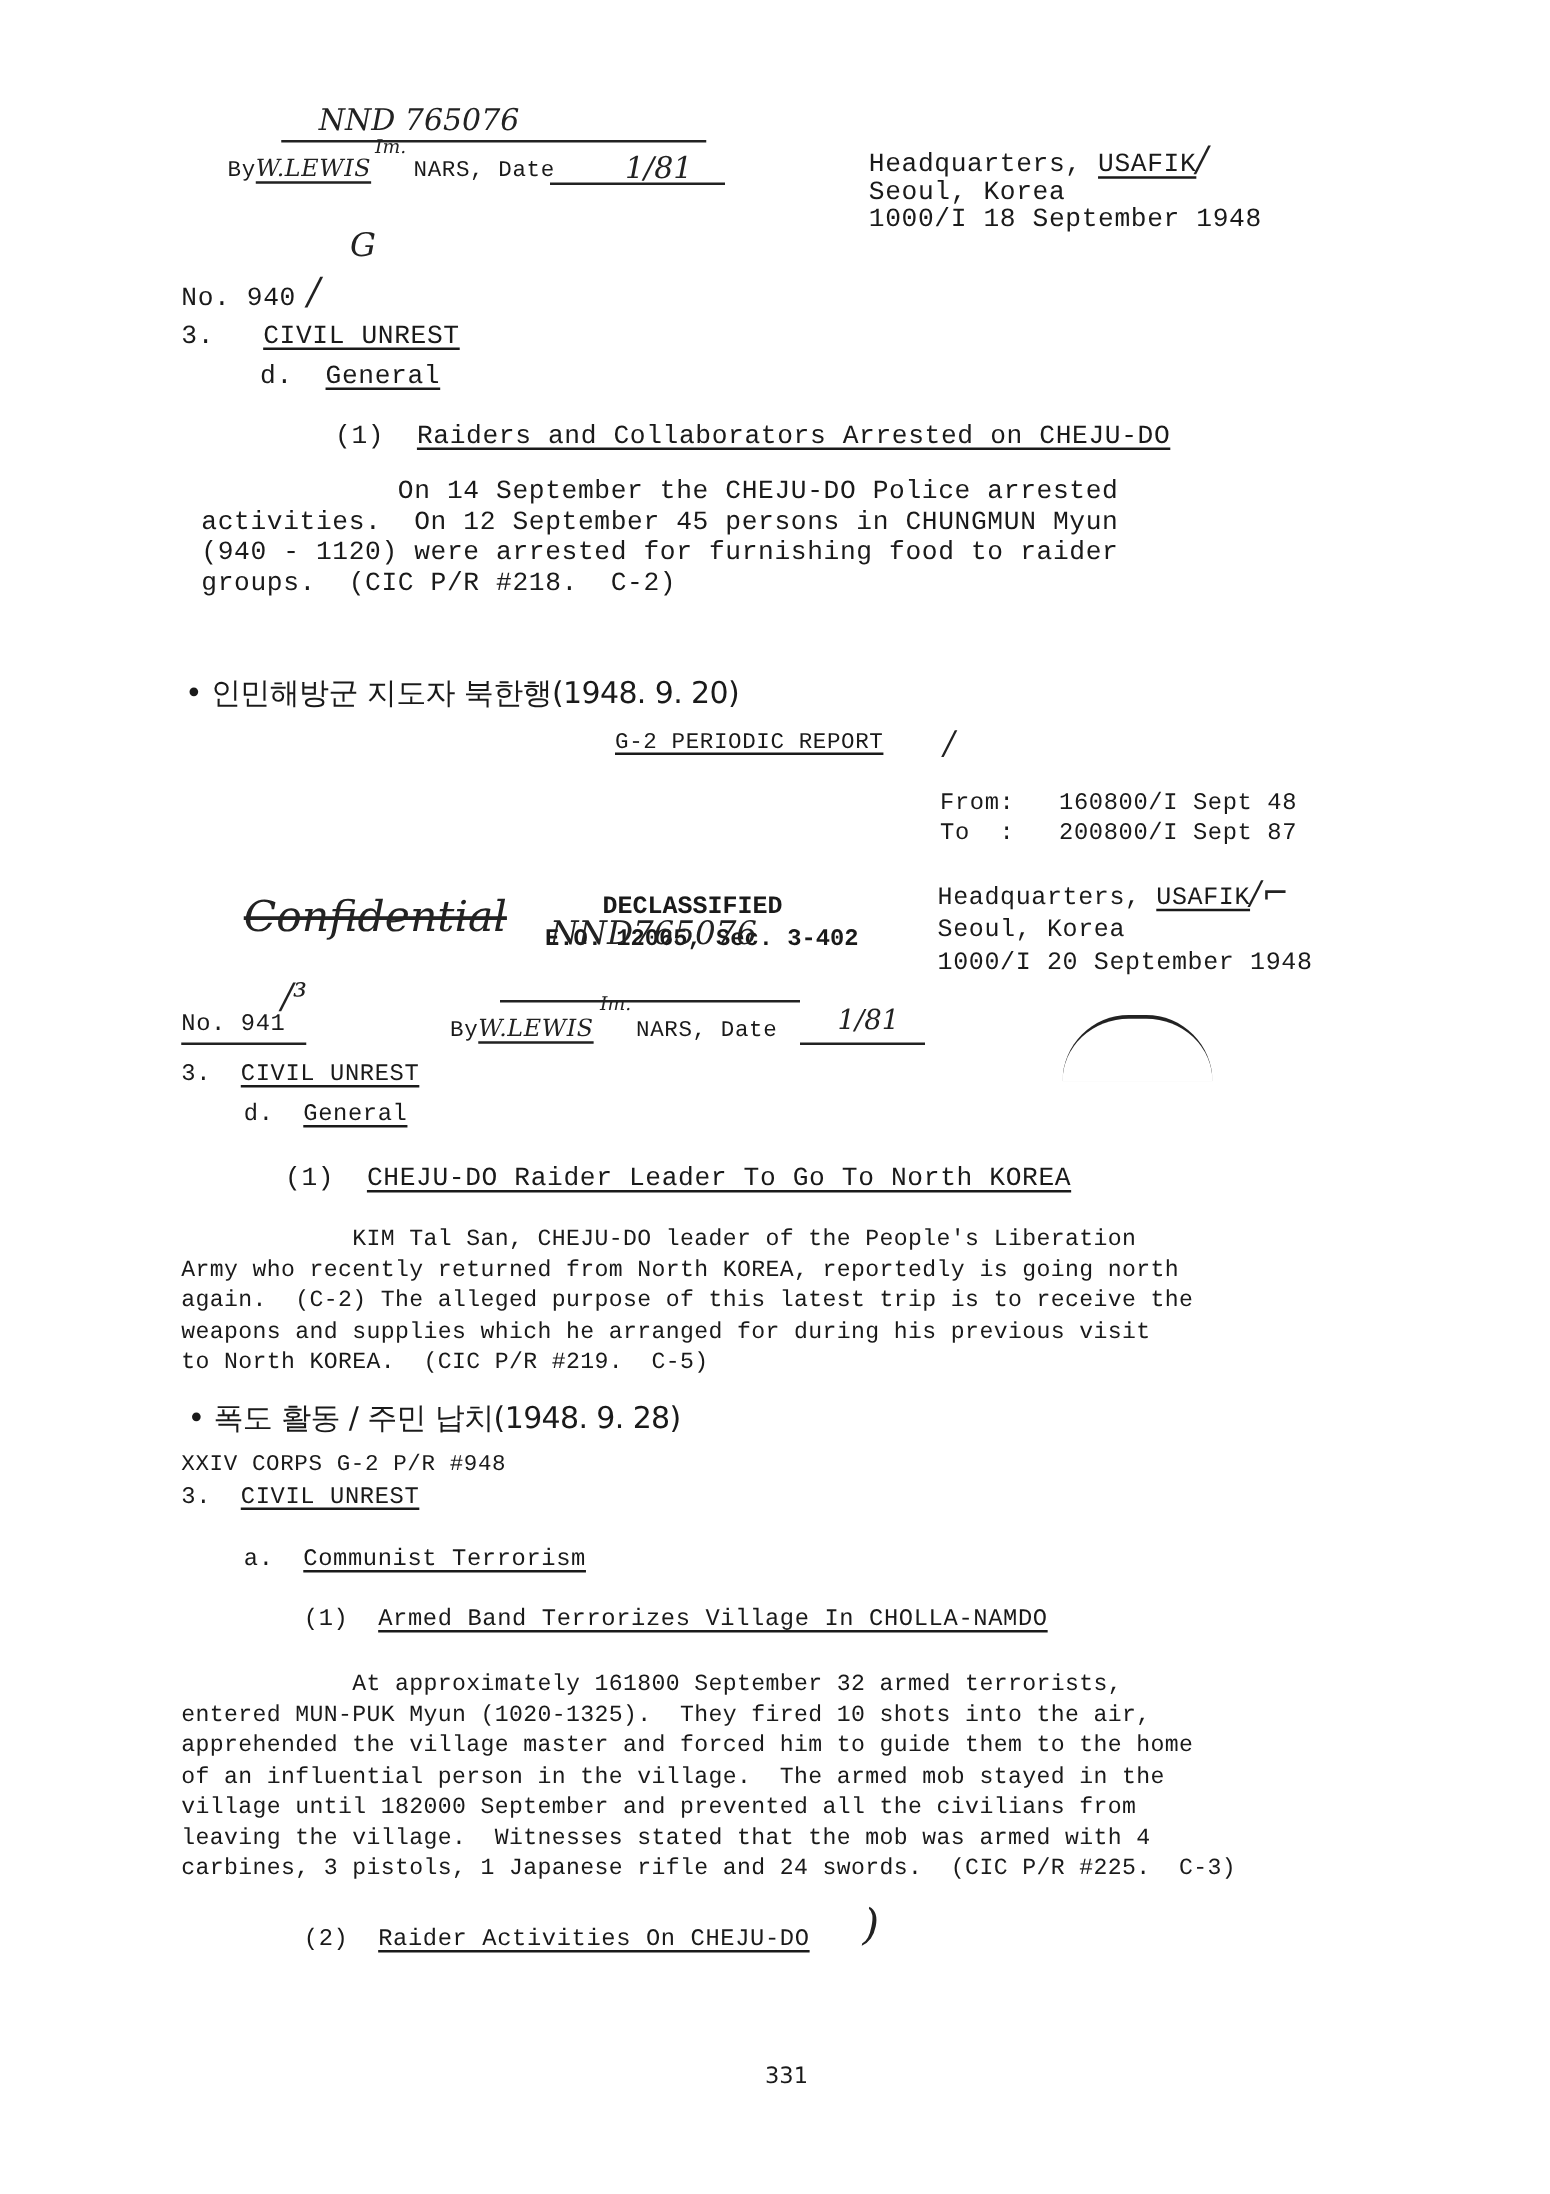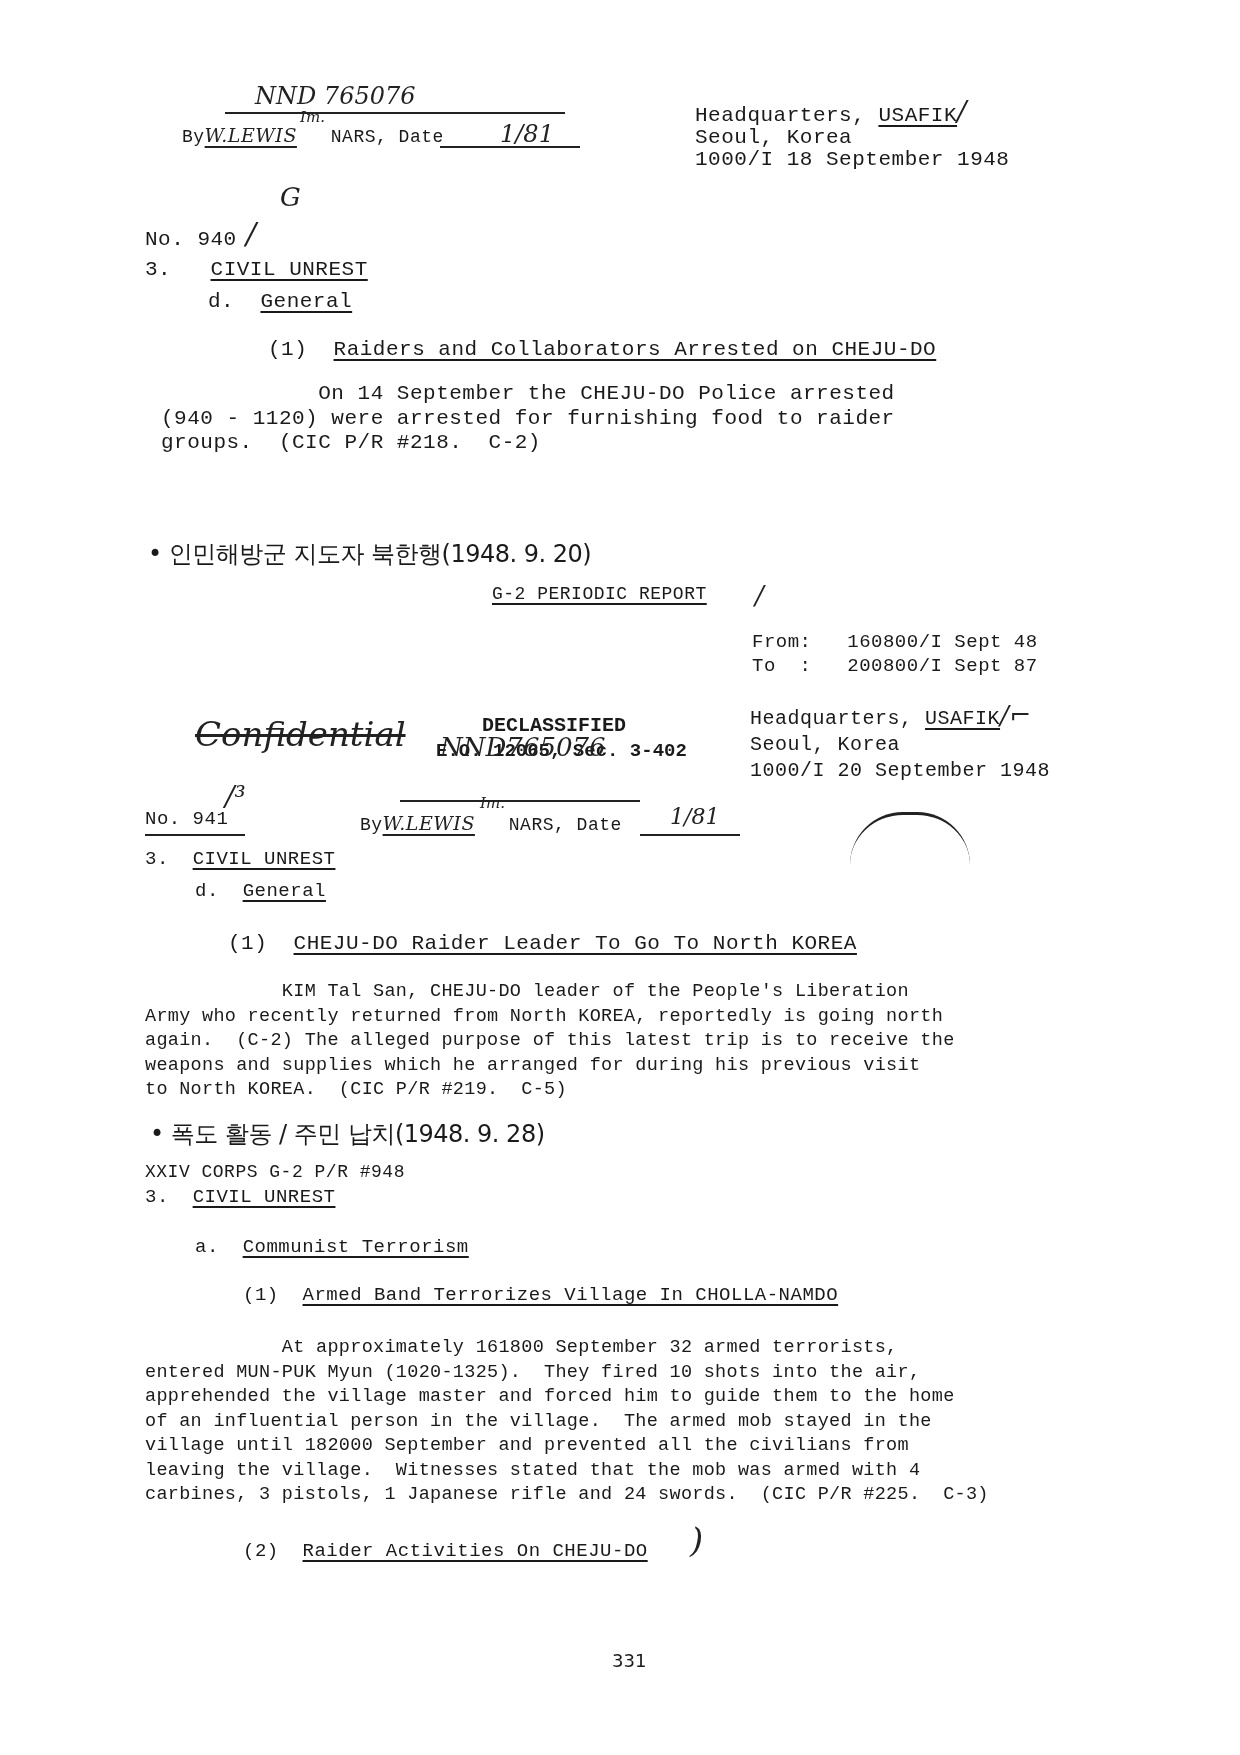--- a/index.html
+++ b/index.html
@@ -18,34 +18,34 @@
 </head>
 <body>
 
 <div class="abs hand" style="left:255px; top:82px; font-size:24px;">NND 765076</div>
 <div class="rule" style="left:225px; top:112px; width:340px;"></div>
 <div class="abs mono" style="left:182px; top:124px; font-size:18px;"><span>By</span><span class="hand u" style="font-size:19px;">W.LEWIS</span><span>   </span><span>NARS, Date</span></div>
 <div class="abs hand" style="left:300px; top:108px; font-size:15px;">Im.</div>
 <div class="abs hand" style="left:500px; top:120px; font-size:24px;">1/81</div>
 <div class="rule" style="left:440px; top:146px; width:140px;"></div>
 
-<div class="abs mono" style="left:695px; top:101px; line-height:22px;"><span>Headquarters, </span><span class="u">USAFIK</span><span class="hand" style="font-size:28px;">/</span>
+<div class="abs mono" style="left:695px; top:117px; line-height:22px;"><span>Headquarters, </span><span class="u">USAFIK</span><span class="hand" style="font-size:28px;">/</span>
 <span>Seoul, Korea</span>
 <span>1000/I 18 September 1948</span></div>
 
 <div class="abs hand" style="left:280px; top:182px; font-size:26px;">G</div>
 
 <div class="abs mono" style="left:145px; top:228px;">No. 940</div>
 <div class="abs hand" style="left:246px; top:216px; font-size:30px;">/</div>
 
 <div class="abs mono" style="left:145px; top:258px;"><span>3.</span>   <span class="u">CIVIL UNREST</span></div>
 <div class="abs mono" style="left:208px; top:290px;"><span>d.</span>  <span class="u">General</span></div>
 <div class="abs mono" style="left:268px; top:338px;"><span>(1)</span>  <span class="u">Raiders and Collaborators Arrested on CHEJU-DO</span></div>
 
-<div class="para mono" style="left:161px; top:382px;"><div>            On 14 September the CHEJU-DO Police arrested</div><div>(940 - 1120) were arrested for furnishing food to raider</div><div>groups.  (CIC P/R #218.  C-2)</div></div>
+<div class="para mono" style="left:161px; top:382px;"><div>            On 14 September the CHEJU-DO Police arrested</div><div>activities.  On 12 September 45 persons in CHUNGMUN Myun</div><div>(940 - 1120) were arrested for furnishing food to raider</div><div>groups.  (CIC P/R #218.  C-2)</div></div>
 
 <div class="abs bullet-hdr" style="left:148px; top:538px;">• 인민해방군 지도자 북한행(1948. 9. 20)</div>
 
 <div class="abs mono u" style="left:492px; top:584px; font-size:18px;">G-2 PERIODIC REPORT</div>
 <div class="abs hand" style="left:755px; top:580px; font-size:26px;">/</div>
 
 <div class="abs mono" style="left:752px; top:630px; font-size:19px; line-height:24px;"><span>From:</span>   <span>160800/I Sept 48</span>
 <span>To  :</span>   <span>200800/I Sept 87</span></div>
 
 <div class="abs mono" style="left:750px; top:702px; font-size:20px; line-height:26px;"><span>Headquarters, </span><span class="u">USAFIK</span><span class="hand" style="font-size:26px;">/⌐</span>

